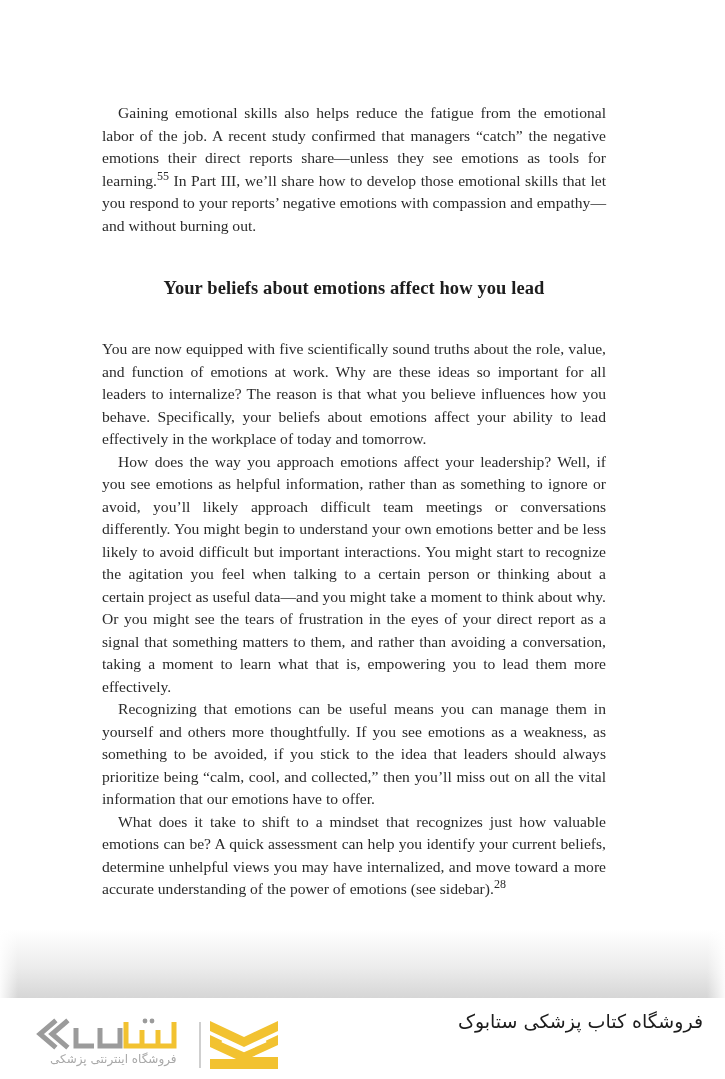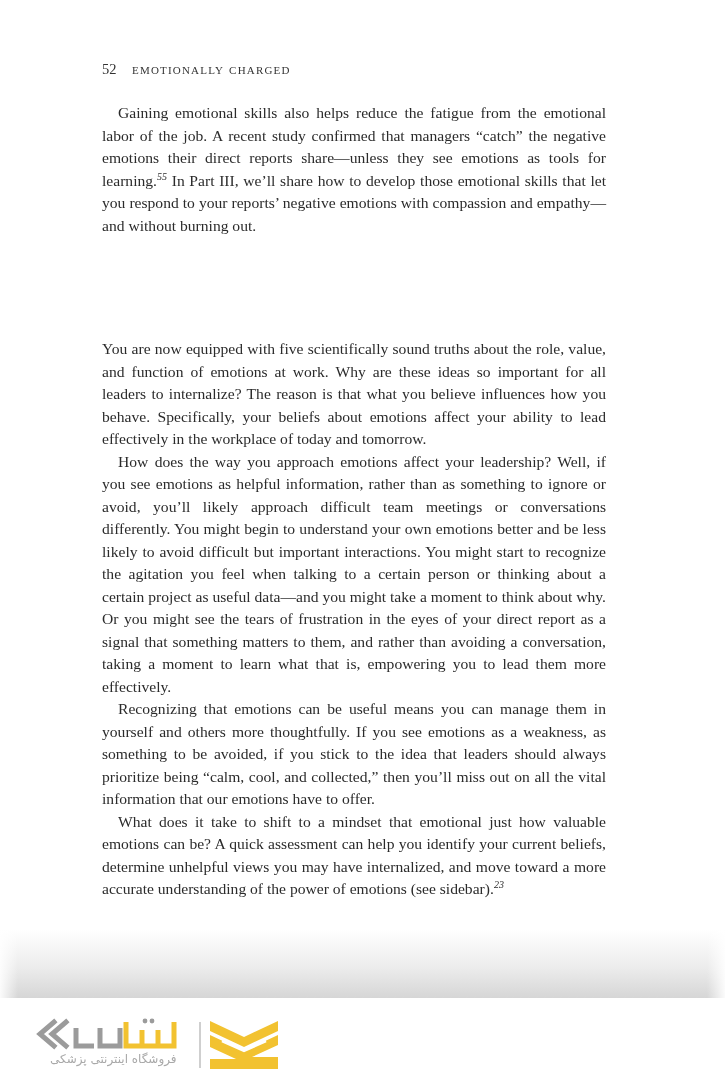--- a/index.html
+++ b/index.html
@@ -63,24 +63,23 @@
       text-align: justify;
       color: #2b2b2b;
       hyphens: manual;
     }
     .text-block p {
       margin: 0;
       text-indent: 0;
     }
     .text-block p.indent { text-indent: 16px; }
     sup {
-      font-size: 10px;
+      font-size: 12px;
       line-height: 0;
       vertical-align: 6px;
-      font-style: italic;
     }
 
     .block-1 { top: 102px; }
     .heading {
       position: absolute;
       left: 102px;
       width: 504px;
       top: 278px;
       text-align: center;
       font-size: 18.5px;
@@ -156,35 +155,32 @@
       color: #1c1c1c;
       white-space: nowrap;
     }
     .store-url .accent { color: #f2c230; }
   </style>
 </head>
 <body>
 
 <div class="page">
 
-  <div class="running-head">
-    <span class="folio">52</span>
-    <span class="title">EMOTIONALLY CHARGED</span>
-  </div>
 
   <div class="text-block block-1">
     <p class="indent"><span>Gaining emotional skills also helps reduce the fatigue from the emotional labor of the job. A recent study confirmed that managers “catch” the negative emotions their direct reports share—unless they see emotions as tools for learning.</span><sup>55</sup><span> In Part III, we’ll share how to develop those emotional skills that let you respond to your reports’ negative emotions with compassion and empathy—and without burning out.</span></p>
   </div>
 
+  <div class="heading">Your beliefs about emotions affect how you lead</div>
 
   <div class="text-block block-2">
     <p>You are now equipped with five scientifically sound truths about the role, value, and function of emotions at work. Why are these ideas so important for all leaders to internalize? The reason is that what you believe influences how you behave. Specifically, your beliefs about emotions affect your ability to lead effectively in the workplace of today and tomorrow.</p>
     <p class="indent">How does the way you approach emotions affect your leadership? Well, if you see emotions as helpful information, rather than as something to ignore or avoid, you’ll likely approach difficult team meetings or conver­sations differently. You might begin to understand your own emotions better and be less likely to avoid difficult but important interactions. You might start to recognize the agitation you feel when talking to a cer­tain person or thinking about a certain project as useful data—and you might take a moment to think about why. Or you might see the tears of frustration in the eyes of your direct report as a signal that some­thing matters to them, and rather than avoiding a conversation, taking a moment to learn what that is, empowering you to lead them more effectively.</p>
     <p class="indent">Recognizing that emotions can be useful means you can manage them in yourself and others more thoughtfully. If you see emotions as a weakness, as something to be avoided, if you stick to the idea that leaders should always prioritize being “calm, cool, and collected,” then you’ll miss out on all the vital information that our emotions have to offer.</p>
-    <p class="indent"><span>What does it take to shift to a mindset that emotional just how valu­able emotions can be? A quick assessment can help you identify your current beliefs, determine unhelpful views you may have internalized, and move toward a more accurate understanding of the power of emotions (see sidebar).</span><sup>23</sup></p>
+    <p class="indent"><span>What does it take to shift to a mindset that recognizes just how valu­able emotions can be? A quick assessment can help you identify your current beliefs, determine unhelpful views you may have internalized, and move toward a more accurate understanding of the power of emotions (see sidebar).</span><sup>28</sup></p>
   </div>
 
   <div class="page-shadow"></div>
 </div>
 
 <div class="footer">
   <div class="logo">
     <svg class="logo-wordmark" viewBox="0 0 160 40">
 
       <path d="M18 6 L4 18 L18 30" fill="none" stroke="#9b9b9b" stroke-width="5" stroke-linecap="square"></path>
@@ -201,13 +197,14 @@
     </svg>
     <div class="logo-subtitle">فروشگاه اینترنتی پزشکی</div>
     <div class="logo-divider"></div>
     <svg class="logo-mark" viewBox="0 0 72 52">
       <path d="M2 2 L36 18 L70 2 L70 12 L36 28 L2 12 Z" fill="#f2c230"></path>
       <path d="M2 16 L36 32 L70 16 L70 26 L44 38 L70 38 L70 50 L2 50 L2 40 L28 40 L2 28 Z" fill="#f2c230"></path>
       <path d="M14 22 L36 32 L58 22" fill="none" stroke="#ffffff" stroke-width="2.5"></path>
     </svg>
   </div>
 
+  <div class="store-name">فروشگاه کتاب پزشکی ستابوک</div>
 </div>
 
 </body></html>

